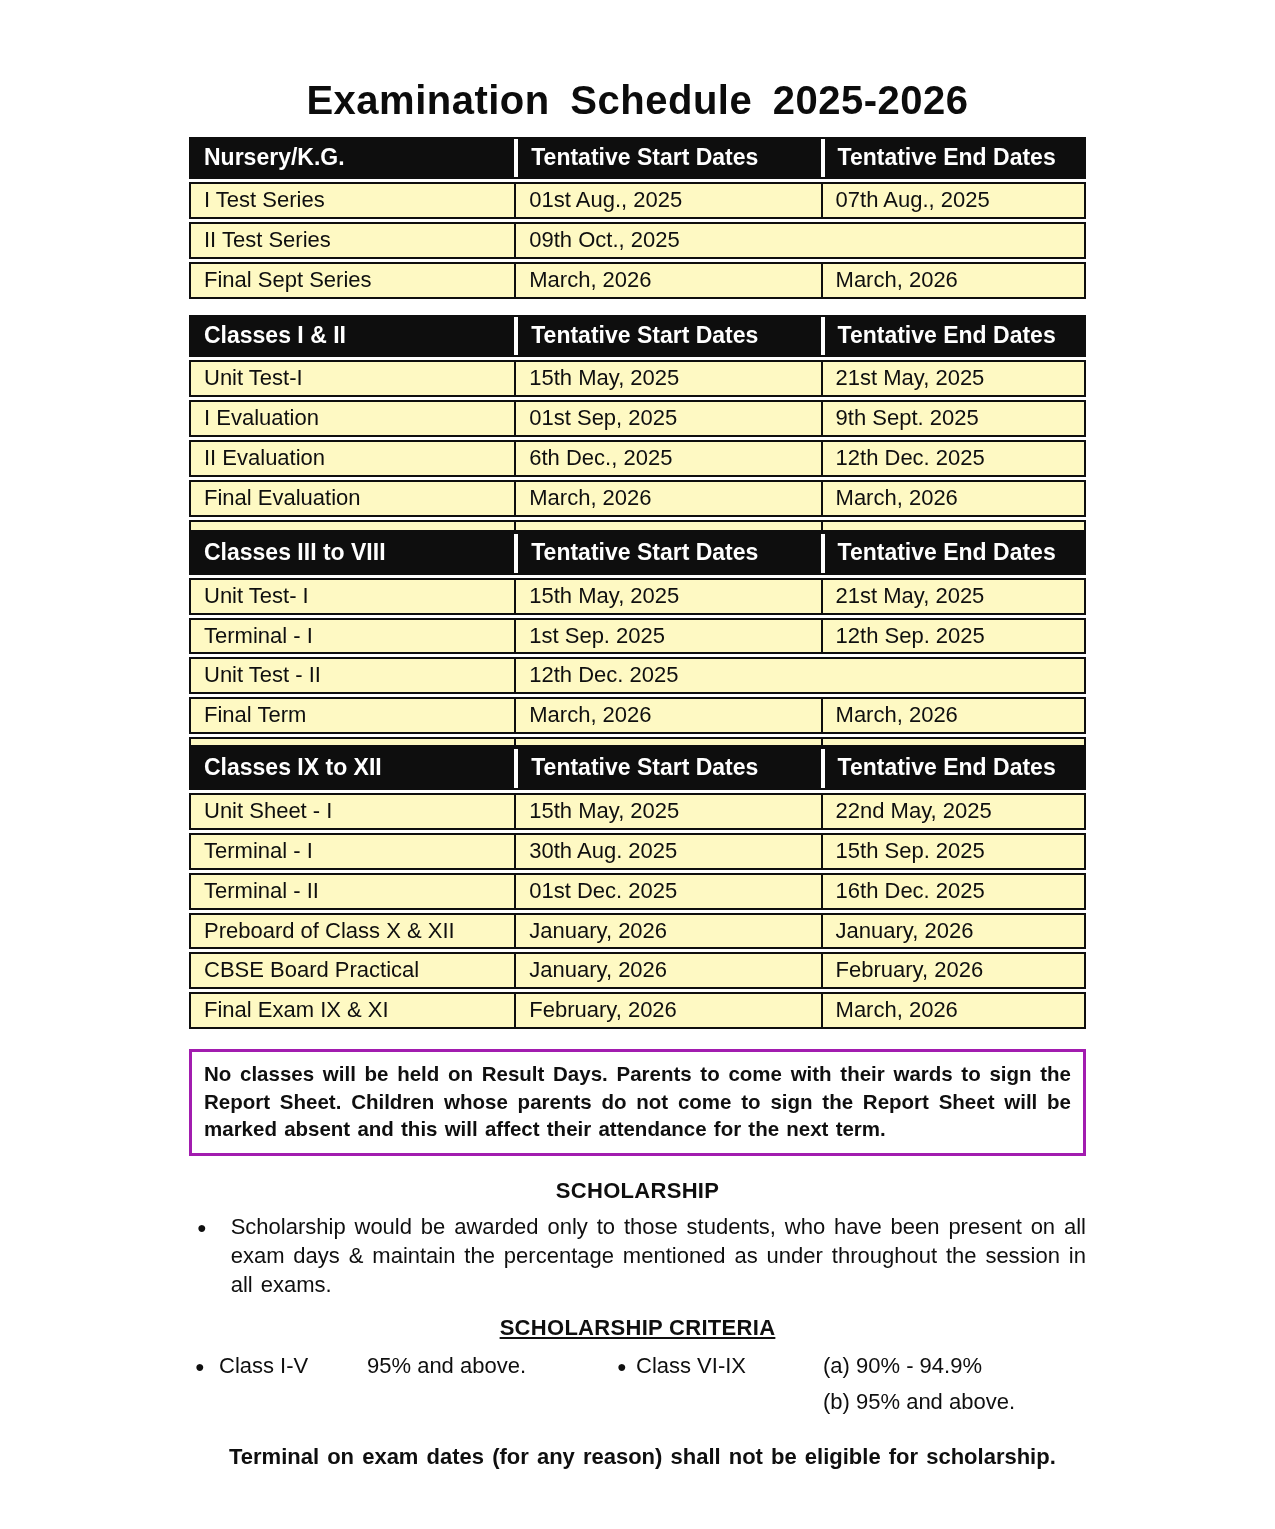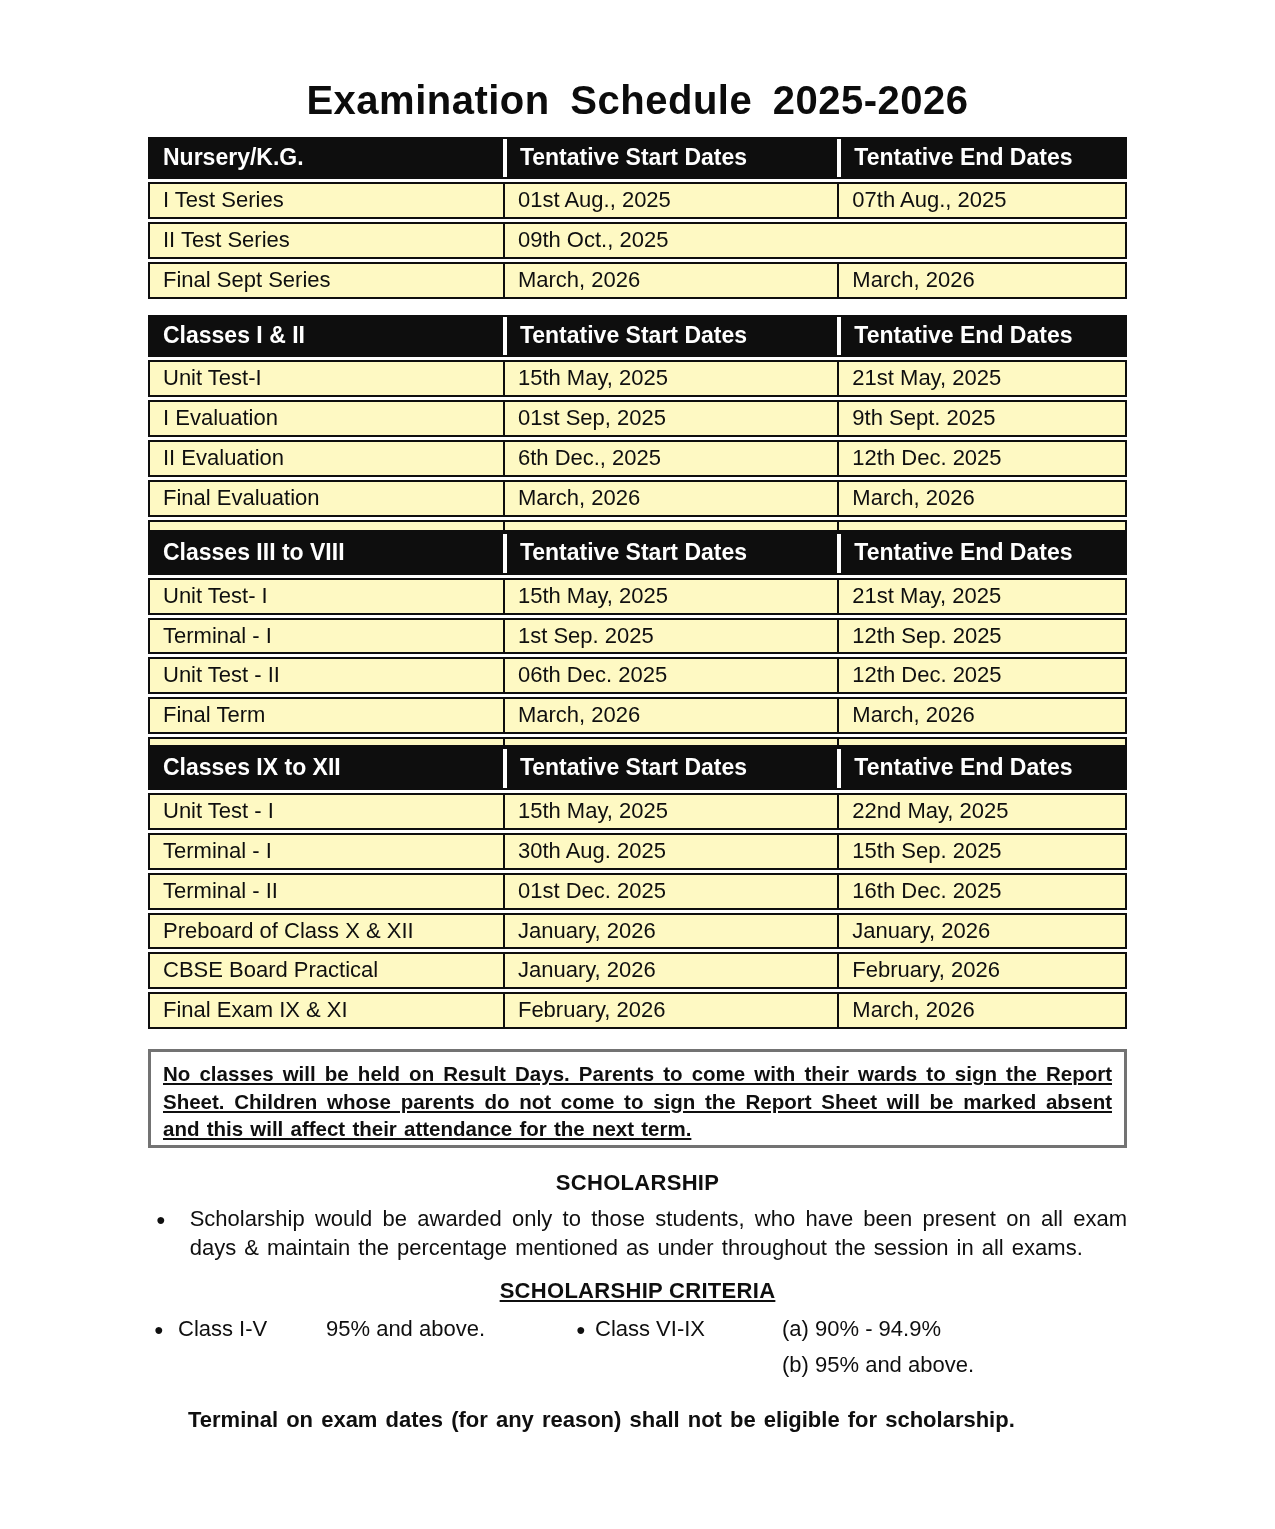--- a/index.html
+++ b/index.html
@@ -14,21 +14,21 @@
   }
   .title {
     margin:78px 0 0 0;
     text-align:center;
     font-size:40px;
     font-weight:bold;
     letter-spacing:0.5px;
     word-spacing:9px;
     color:#0c0c0c;
   }
-  .content { width:979px; margin:14px auto 0 auto; }
+  .content { width:897px; margin:14px auto 0 auto; }
 
   
   .tblock { margin:0; }
   .tblock.gap-after { margin-bottom:16px; }
   .tblock.gap-after-lg { margin-bottom:20px; }
   .trow {
     display:grid;
     grid-template-columns:36.2% 34.3% 1fr;
     border:2px solid #0e0e0e;
     margin-top:3px;
@@ -56,24 +56,23 @@
     line-height:1.1;
     padding:6px 13px 7px 13px;
   }
   .thead .tc + .tc { border-left:4px solid #ffffff; }
   .trow.spacer .tc { height:8px; padding:0; }
   .trow.spacer.thin .tc { height:6px; padding:0; }
 
   
   .note-box {
     margin-top:20px;
-    border:3px solid #737373;
-    padding:8px 12px 3px 12px;
+    border:3px solid #a21caf;
+    padding:8px 12px 11px 12px;
     box-sizing:border-box;
-    text-decoration:underline;
   }
   .note-box p {
     margin:0;
     font-size:20.5px;
     font-weight:bold;
     line-height:1.33;
     text-align:justify;
     word-spacing:1.5px;
   }
 
@@ -205,21 +204,20 @@
         <div class="tc">15th May, 2025</div>
         <div class="tc">21st May, 2025</div>
       </div>
       <div class="trow">
         <div class="tc">Terminal - I</div>
         <div class="tc">1st Sep. 2025</div>
         <div class="tc">12th Sep. 2025</div>
       </div>
       <div class="trow">
         <div class="tc">Unit Test - II</div>
-        <div class="tc">06th Dec. 2025</div>
         <div class="tc">12th Dec. 2025</div>
       </div>
       <div class="trow">
         <div class="tc">Final Term</div>
         <div class="tc">March, 2026</div>
         <div class="tc">March, 2026</div>
       </div>
       <div class="trow spacer thin">
         <div class="tc"></div>
         <div class="tc"></div>
@@ -227,21 +225,21 @@
       </div>
     </section>
 
     <section class="tblock gap-after-lg">
       <div class="trow thead first">
         <div class="tc">Classes IX to XII</div>
         <div class="tc">Tentative Start Dates</div>
         <div class="tc">Tentative End Dates</div>
       </div>
       <div class="trow">
-        <div class="tc">Unit Test - I</div>
+        <div class="tc">Unit Sheet - I</div>
         <div class="tc">15th May, 2025</div>
         <div class="tc">22nd May, 2025</div>
       </div>
       <div class="trow">
         <div class="tc">Terminal - I</div>
         <div class="tc">30th Aug. 2025</div>
         <div class="tc">15th Sep. 2025</div>
       </div>
       <div class="trow">
         <div class="tc">Terminal - II</div>

